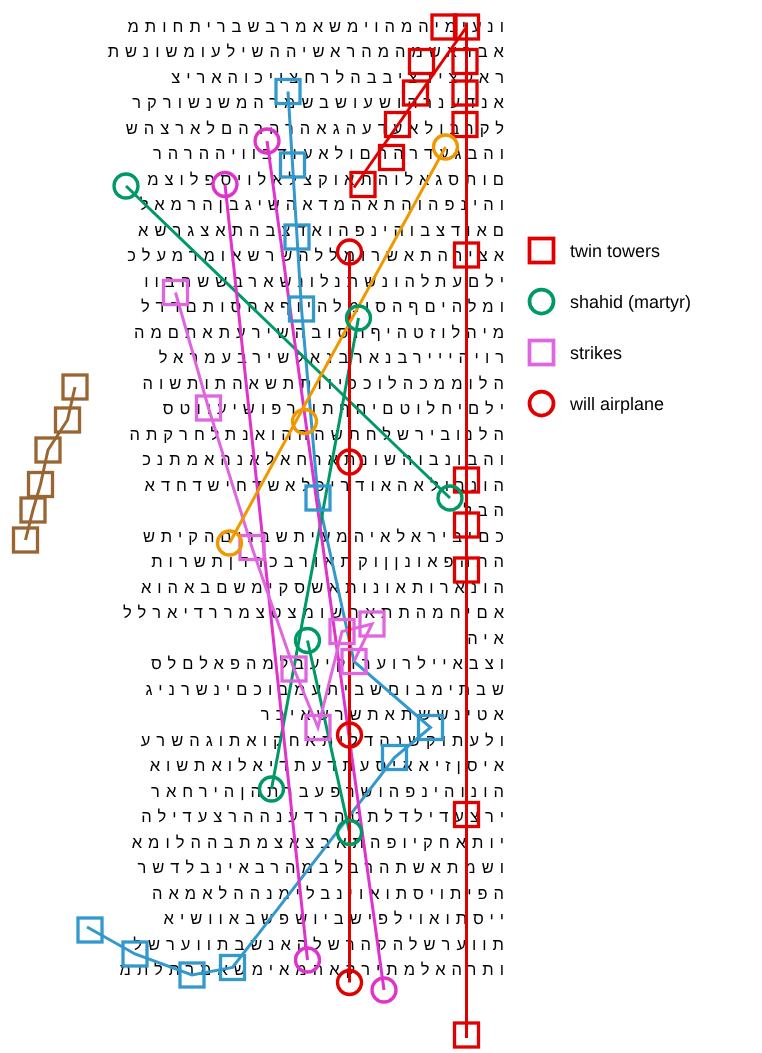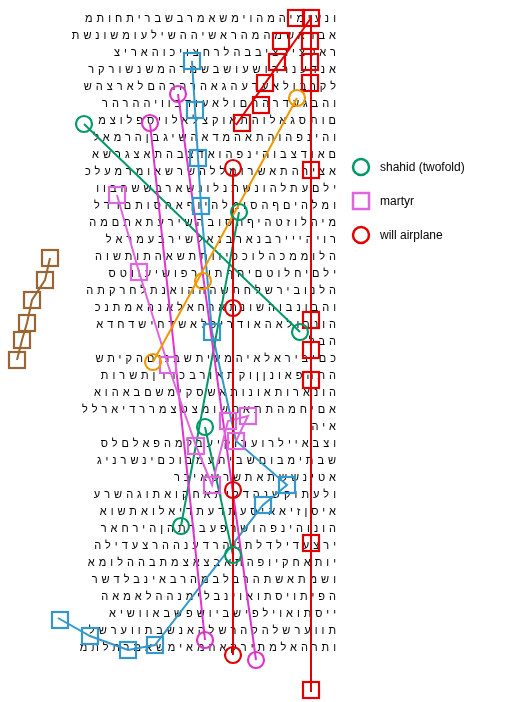--- a/index.html
+++ b/index.html
@@ -138,29 +138,35 @@
         <circle cx="233" cy="655" r="8" fill="none" stroke="#e00000" stroke-width="2.2"></circle>
         <circle cx="297" cy="98" r="8" fill="none" stroke="#ee9900" stroke-width="2.2"></circle>
         <circle cx="203" cy="281" r="8" fill="none" stroke="#ee9900" stroke-width="2.2"></circle>
         <circle cx="153" cy="362" r="8" fill="none" stroke="#ee9900" stroke-width="2.2"></circle>
       </g>
   </svg>
 
   <div class="legend">
     <div class="legend-row">
       <svg width="22" height="22">
+          <rect x="3" y="3" width="16" height="16" fill="none" stroke="#e00000" stroke-width="2.5"></rect>
+        </svg>
+      <span class="legend-label">twin towers</span>
+    </div>
+    <div class="legend-row">
+      <svg width="22" height="22">
           <circle cx="11" cy="11" r="8" fill="none" stroke="#009966" stroke-width="2.5"></circle>
         </svg>
-      <span class="legend-label">shahid (twofold)</span>
+      <span class="legend-label">shahid (martyr)</span>
     </div>
     <div class="legend-row">
       <svg width="22" height="22">
           <rect x="3" y="3" width="16" height="16" fill="none" stroke="#e066e0" stroke-width="2.5"></rect>
         </svg>
-      <span class="legend-label">martyr</span>
+      <span class="legend-label">strikes</span>
     </div>
     <div class="legend-row">
       <svg width="22" height="22">
           <circle cx="11" cy="11" r="8" fill="none" stroke="#e00000" stroke-width="2.5"></circle>
         </svg>
       <span class="legend-label">will airplane</span>
     </div>
   </div>
 
 </div>

